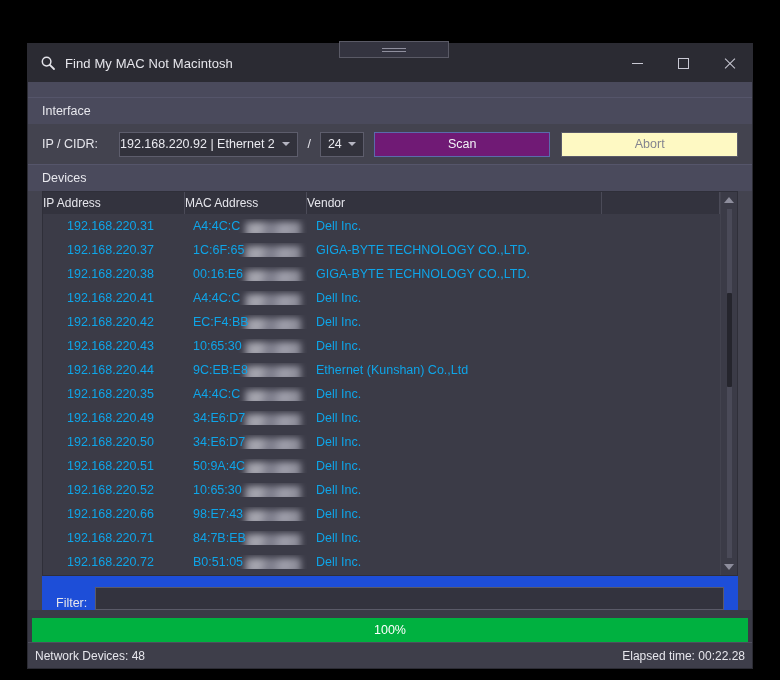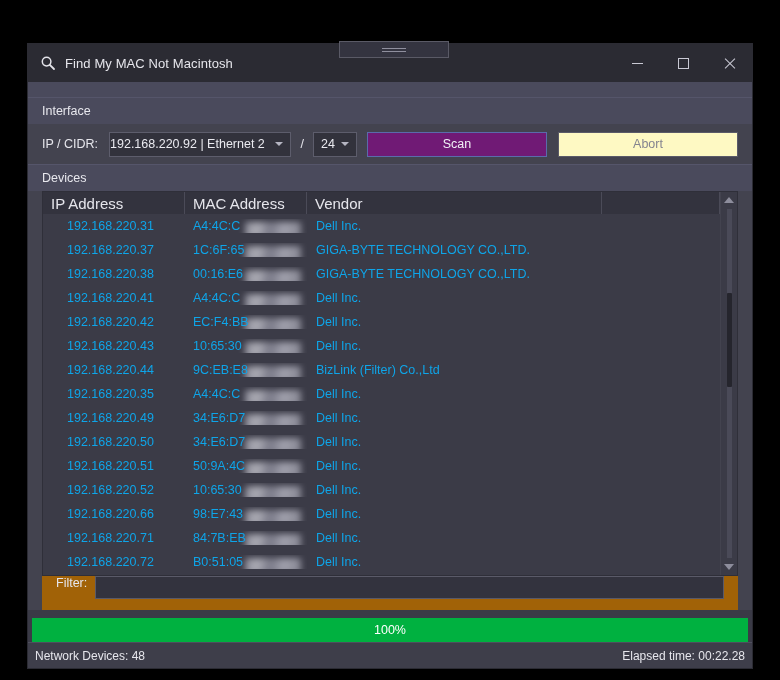--- a/index.html
+++ b/index.html
@@ -128,21 +128,21 @@
     display: flex;
     align-items: center;
     padding: 0 14px;
     gap: 0;
     background: #43434f;
     flex: none;
   }
   .iface-label {
     font-size: 12.5px;
     color: #e6e6ec;
-    margin-right: 11px;
+    margin-right: 21px;
     white-space: nowrap;
   }
   .combo {
     background: #32323c;
     border: 1px solid #5d5d6c;
     height: 25px;
     box-sizing: border-box;
     display: flex;
     align-items: center;
     position: relative;
@@ -215,25 +215,24 @@
     position: relative;
   }
   .list-col { flex: 1; min-width: 0; display: flex; flex-direction: column; }
   .col-headers {
     display: flex;
     height: 22px;
     background: #33333e;
     flex: none;
   }
   .col-headers .ch {
-    font-size: 15px;
-    color: #e6e6ec;
-    display: flex;
-    align-items: center;
-    padding-left: 8px;
+    font-size: 12px;
+    color: #e6e6ec;
+    display: flex;
+    align-items: center;
     border-right: 1px solid #4b4b58;
     box-sizing: border-box;
     background: #33333e;
   }
   .ch.c-ip { width: 142px; }
   .ch.c-mac { width: 122px; }
   .ch.c-vendor { width: 295px; }
   .ch.c-extra { flex: 1; }
 
   .rows {
@@ -325,23 +324,23 @@
     width: 5px;
     background: #25252d;
     border-radius: 1px;
     cursor: default;
   }
 
   
   .filter-row {
     height: 34px;
     display: flex;
-    align-items: flex-start;
+    align-items: flex-end;
     padding: 0 14px;
-    background: #a16207;
+    background: #1d4ed8;
     flex: none;
   }
   .filter-label {
     font-size: 12.5px;
     color: #e6e6ec;
     margin-right: 8px;
   }
   .filter-input {
     flex: 1;
     height: 23px;
@@ -495,21 +494,21 @@
                 <div class="cell-vendor">Dell Inc.</div>
               </div>
               <div class="row">
                 <div class="cell-ip">192.168.220.43</div>
                 <div class="cell-mac"><span class="mac-visible">10:65:30</span><span class="mac-redact"></span></div>
                 <div class="cell-vendor">Dell Inc.</div>
               </div>
               <div class="row">
                 <div class="cell-ip">192.168.220.44</div>
                 <div class="cell-mac"><span class="mac-visible">9C:EB:E8</span><span class="mac-redact"></span></div>
-                <div class="cell-vendor">BizLink (Filter) Co.,Ltd</div>
+                <div class="cell-vendor">Ethernet (Kunshan) Co.,Ltd</div>
               </div>
               <div class="row">
                 <div class="cell-ip">192.168.220.35</div>
                 <div class="cell-mac"><span class="mac-visible">A4:4C:C</span><span class="mac-redact"></span></div>
                 <div class="cell-vendor">Dell Inc.</div>
               </div>
               <div class="row">
                 <div class="cell-ip">192.168.220.49</div>
                 <div class="cell-mac"><span class="mac-visible">34:E6:D7</span><span class="mac-redact"></span></div>
                 <div class="cell-vendor">Dell Inc.</div>

